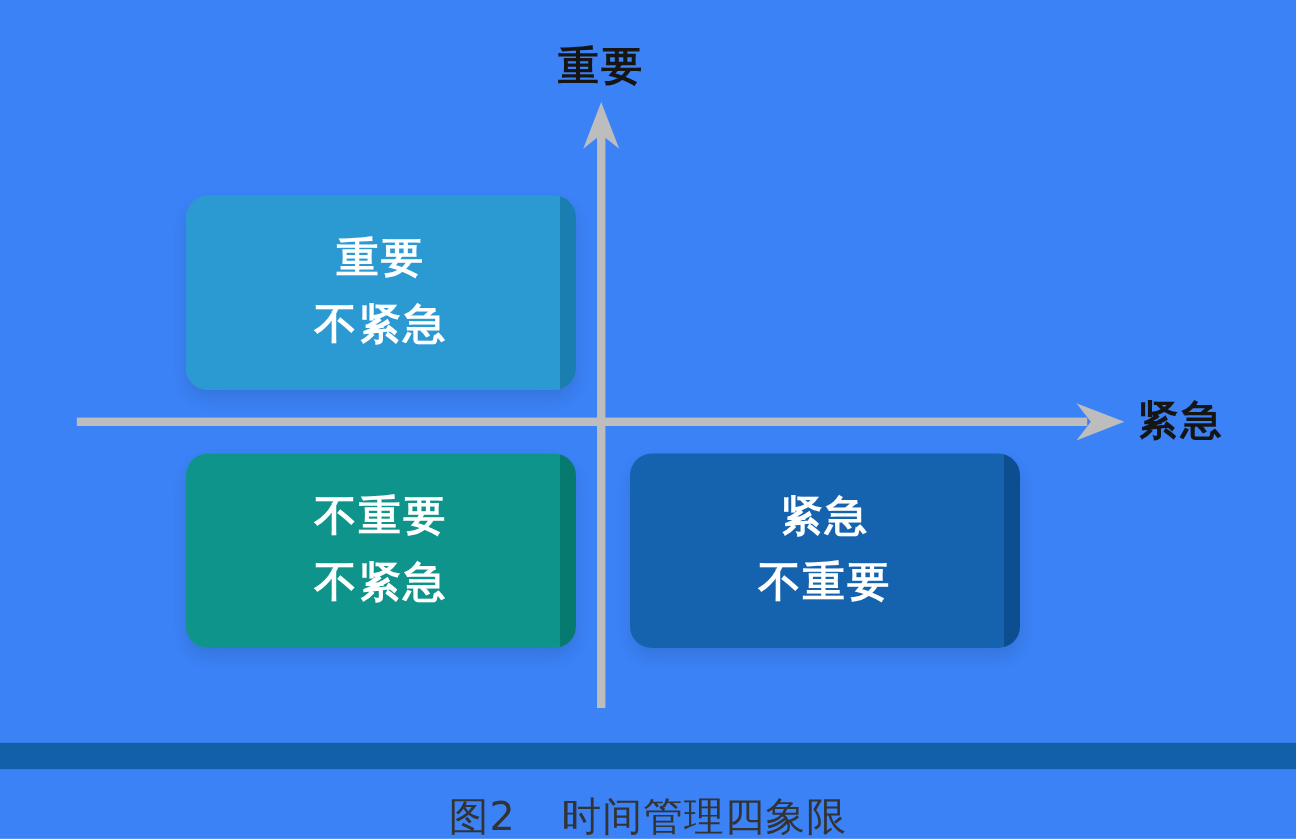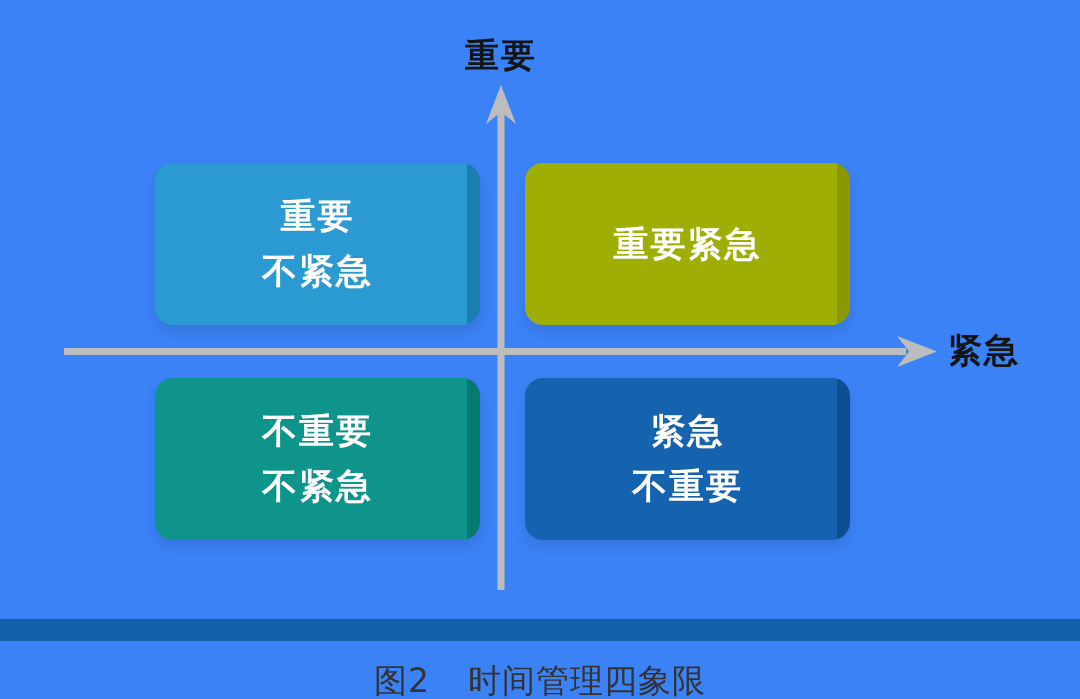--- a/index.html
+++ b/index.html
@@ -95,24 +95,20 @@
   </svg>
 
   <div class="axis-label vertical" style="color: rgb(21, 21, 21);">重要</div>
   <div class="axis-label horizontal" style="color: rgb(21, 21, 21);">紧急</div>
 
   <div class="quad tl" style="background: linear-gradient(to right, rgb(43, 154, 211) 0px, rgb(43, 154, 211) calc(100% - 13px), rgb(27, 126, 177) calc(100% - 13px), rgb(27, 126, 177) 100%); color: rgb(255, 255, 255);">
     <div class="line">重要</div>
     <div class="line">不紧急</div>
   </div>
 
-  <div class="quad tr" style="background: linear-gradient(to right, rgb(159, 174, 4) 0px, rgb(159, 174, 4) calc(100% - 13px), rgb(138, 152, 3) calc(100% - 13px), rgb(138, 152, 3) 100%); color: rgb(255, 255, 255);">
-    <div class="line">重要紧急</div>
-    <div class="line"></div>
-  </div>
 
   <div class="quad bl" style="background: linear-gradient(to right, rgb(14, 148, 138) 0px, rgb(14, 148, 138) calc(100% - 13px), rgb(7, 122, 112) calc(100% - 13px), rgb(7, 122, 112) 100%); color: rgb(255, 255, 255);">
     <div class="line">不重要</div>
     <div class="line">不紧急</div>
   </div>
 
   <div class="quad br" style="background: linear-gradient(to right, rgb(21, 99, 174) 0px, rgb(21, 99, 174) calc(100% - 13px), rgb(12, 78, 144) calc(100% - 13px), rgb(12, 78, 144) 100%); color: rgb(255, 255, 255);">
     <div class="line">紧急</div>
     <div class="line">不重要</div>
   </div>

